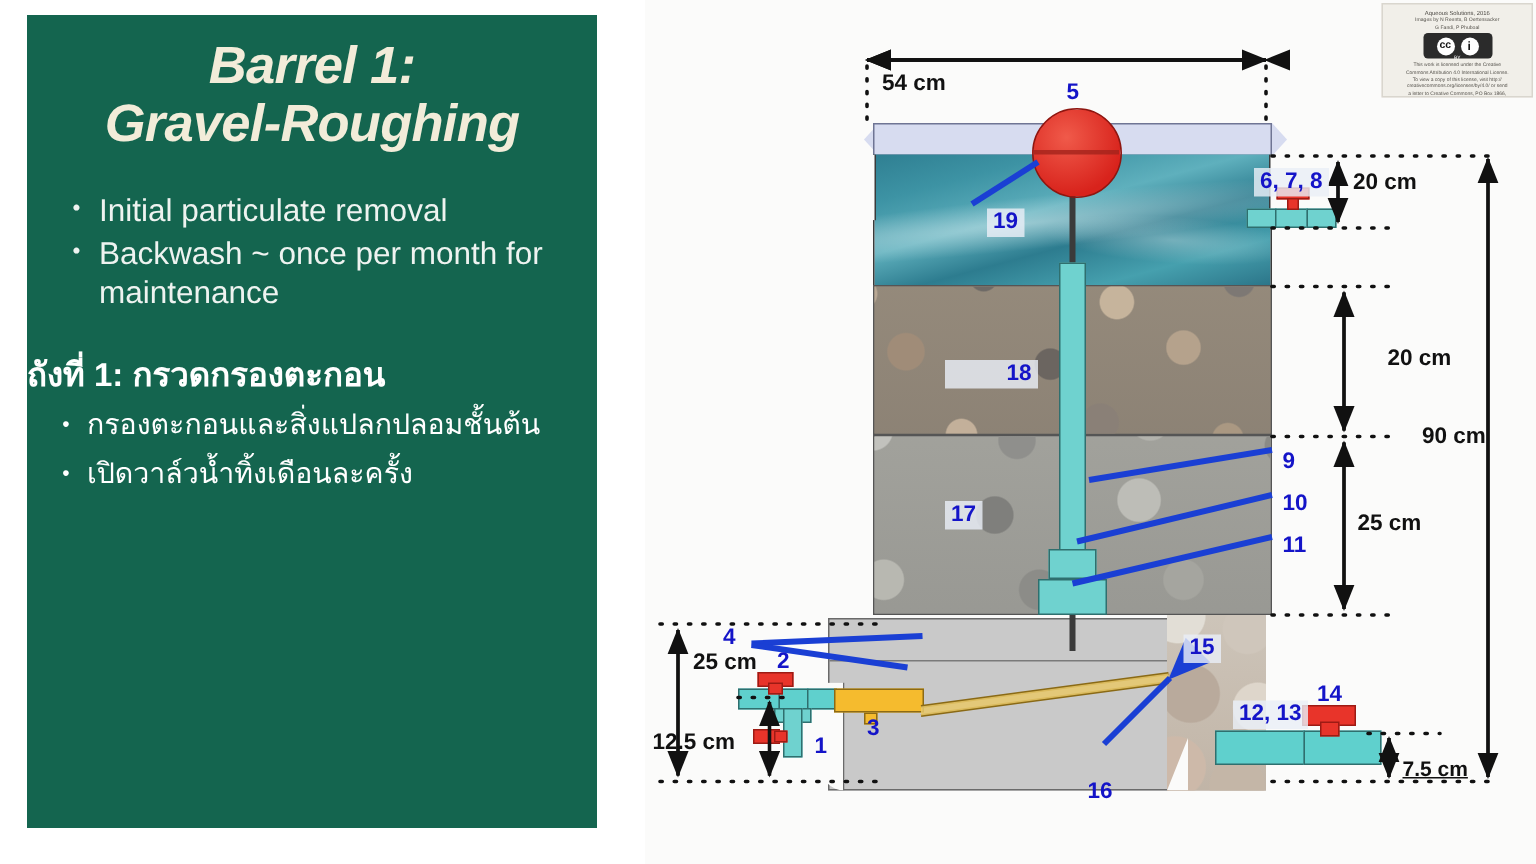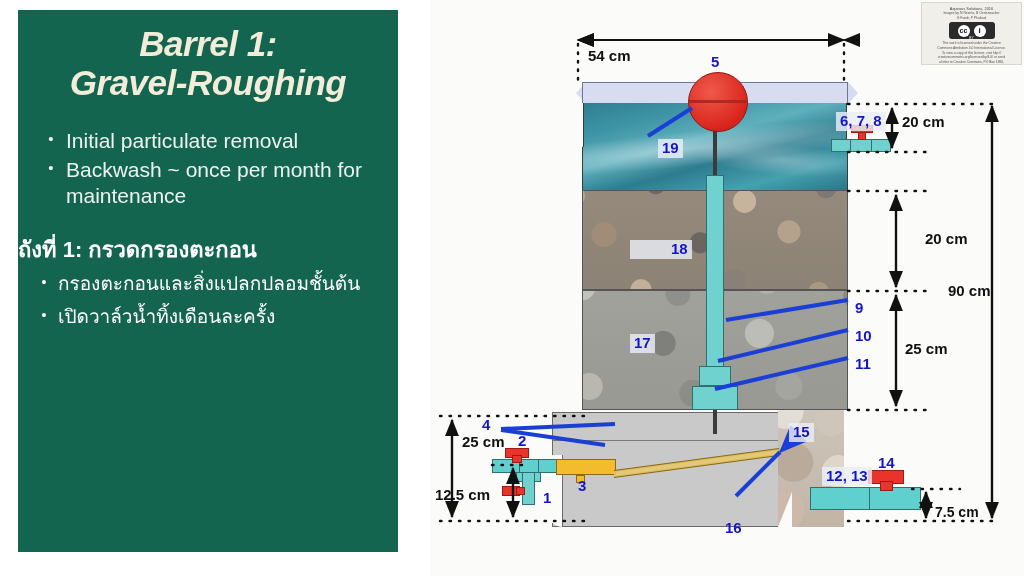--- a/index.html
+++ b/index.html
@@ -384,21 +384,21 @@
       <path d="M350,452 L306,496" stroke="#1a3fd4" stroke-width="4" fill="none" marker-start="url(#bluehead)"></path>
     </svg>
 
     <div class="dim" style="left:158px;top:47px;text-align:center;">54 cm</div>
     <div class="dim" style="left:472px;top:113px;">20 cm</div>
     <div class="dim" style="left:495px;top:230px;text-align:center;">20 cm</div>
     <div class="dim" style="left:475px;top:340px;">25 cm</div>
     <div class="dim" style="left:518px;top:282px;">90 cm</div>
     <div class="dim" style="left:32px;top:433px;">25 cm</div>
     <div class="dim" style="left:5px;top:486px;">12.5 cm</div>
-    <div class="dim sm" style="left:505px;top:504px;">7.5 cm</div>
+    <div class="dim sm" style="left:505px;top:504px;text-decoration:underline;">7.5 cm</div>
 
     <div class="chip plain" style="left:113px;top:490px;">1</div>
     <div class="chip plain" style="left:88px;top:433px;">2</div>
     <div class="chip plain" style="left:148px;top:478px;">3</div>
     <div class="chip plain" style="left:52px;top:417px;">4</div>
     <div class="chip plain" style="left:281px;top:54px;">5</div>
     <div class="chip" style="left:406px;top:112px;">6, 7, 8</div>
     <div class="chip plain" style="left:425px;top:300px;">9</div>
     <div class="chip plain" style="left:425px;top:328px;">10</div>
     <div class="chip plain" style="left:425px;top:356px;">11</div>

